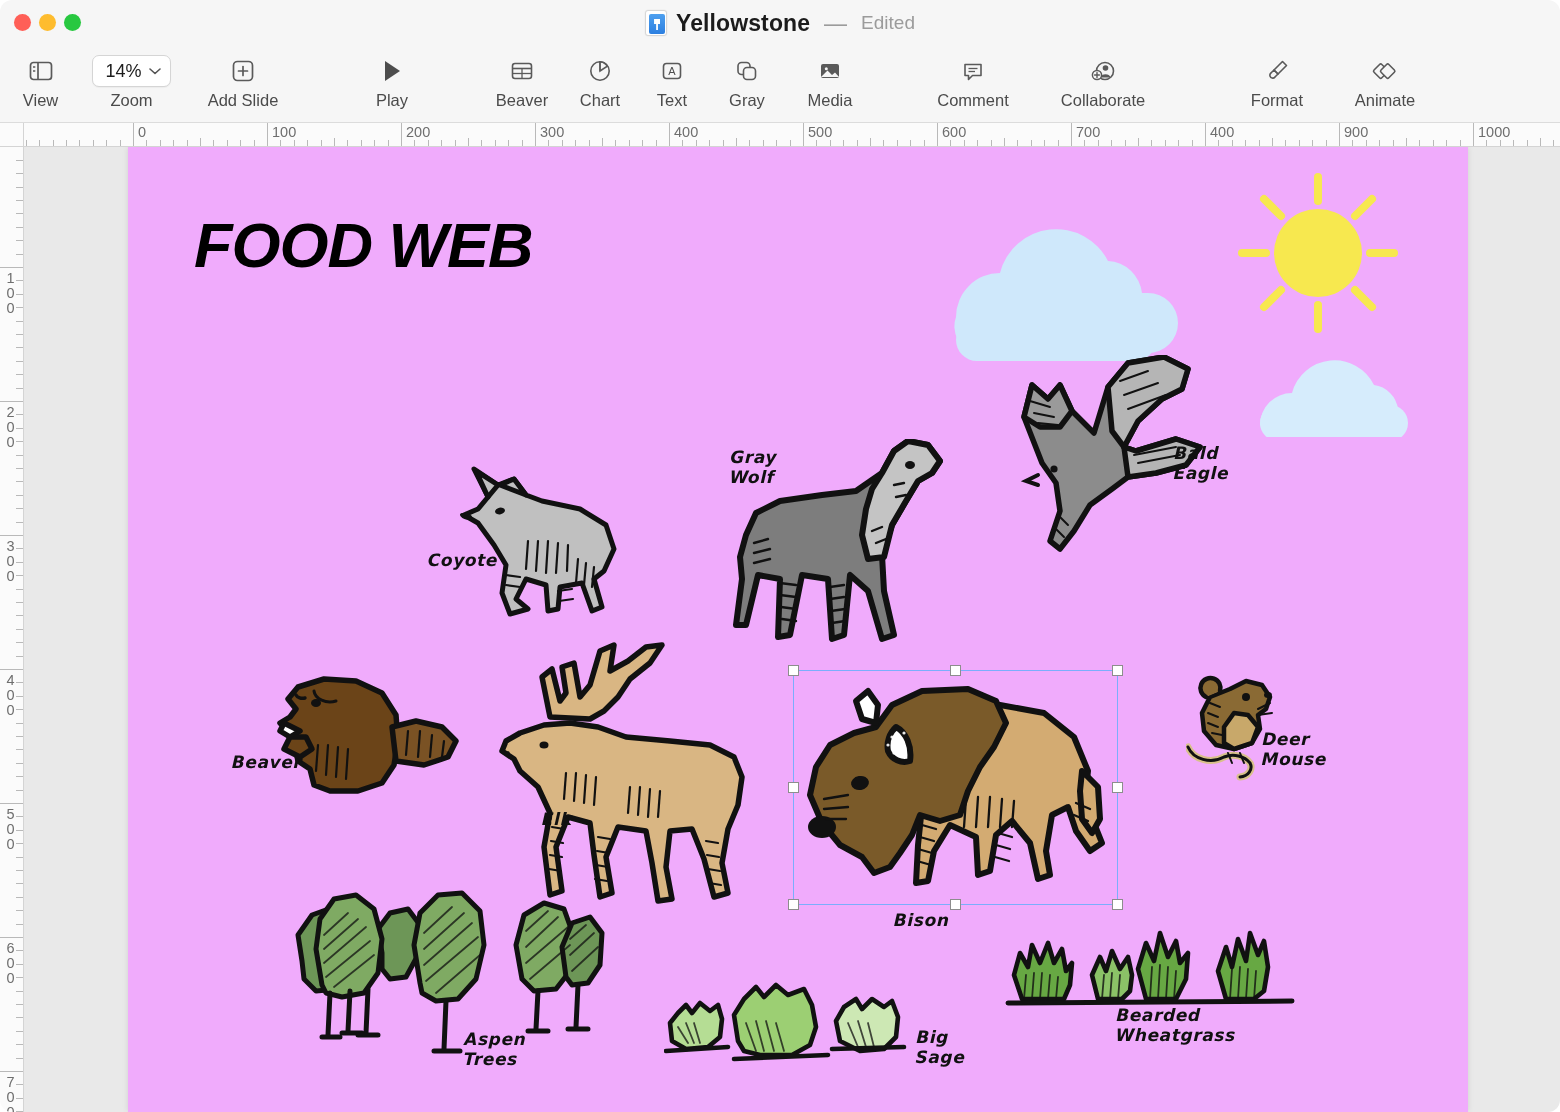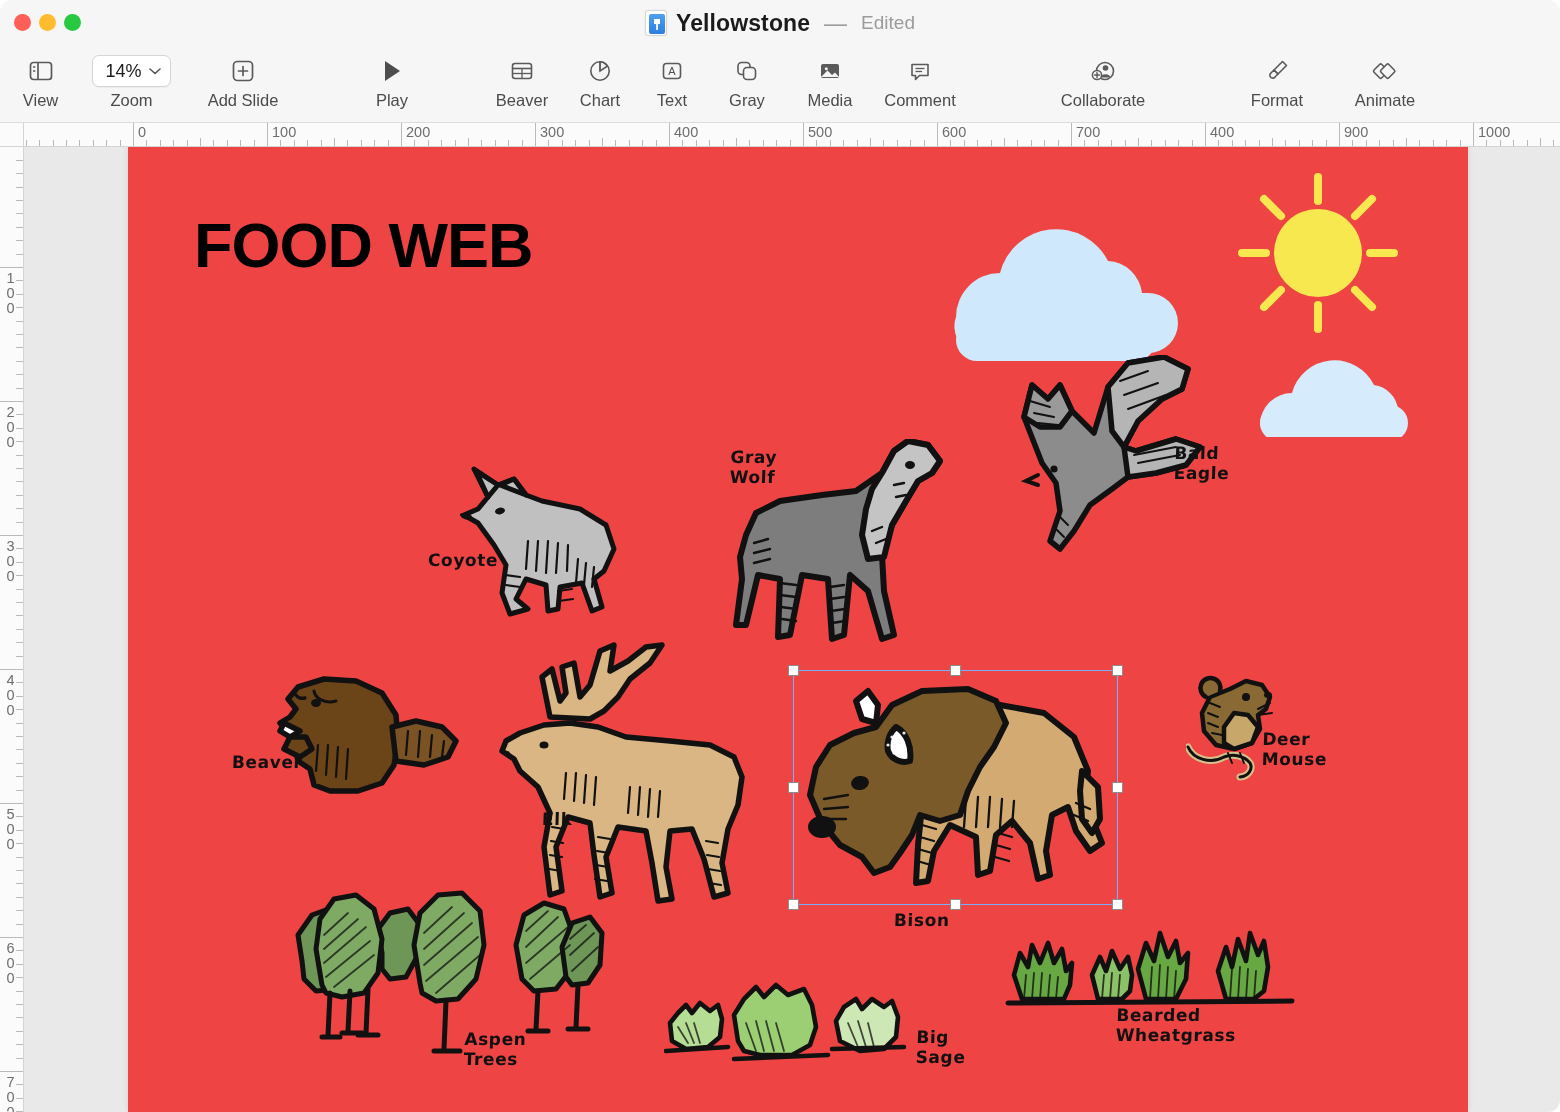--- a/index.html
+++ b/index.html
@@ -81,22 +81,23 @@
   #hcorner { position:absolute; left:0; top:123px; width:24px; height:24px;
              background:#fbfbfb; border-right:1px solid #d4d4d4; border-bottom:1px solid #d4d4d4; z-index:3;}
 
   
   #canvas {
     position:absolute; left:24px; top:147px; width:1536px; height:965px;
     background:#e9e9e9; overflow:hidden;
   }
   #slide {
     position:absolute; left:104px; top:0px; width:1340px; height:965px;
-    background:#ef4444;
+    background:#f0abfc;
     box-shadow:0 0 6px rgba(0,0,0,.10);
+    font-style:italic;
   }
 
   
   #slide-title {
     position:absolute; left:66px; top:67px;
     font-size:63px; font-weight:bold; letter-spacing:-1px; color:#000;
     line-height:1;
   }
   #slide-body {
     position:absolute; left:69px; top:158px; width:540px;
@@ -235,21 +236,21 @@
       <div class="tbicon">
         <svg width="26" height="24" viewBox="0 0 26 24">
           <rect x="4" y="5" width="18" height="14" rx="2" fill="#5a5a5a"></rect>
           <circle cx="9.3" cy="9.8" r="1.5" fill="#f6f6f6"></circle>
           <path d="M4 18 L10.5 11.5 L15 16 L18 13.5 L22 18 Z" fill="#f6f6f6"></path>
         </svg>
       </div>
       <span class="tblabel">Media</span>
     </div>
 
-    <div class="tbitem" style="left:865px;width:110px">
+    <div class="tbitem" style="left:918px;width:110px">
       <div class="tbicon">
         <svg width="26" height="24" viewBox="0 0 26 24">
           <path d="M5 5.5 h16 v11 h-8.5 l-4 4 v-4 H5 Z" fill="none" stroke="#5a5a5a" stroke-width="1.6" stroke-linejoin="round"></path>
           <line x1="8.5" y1="9.5" x2="17.5" y2="9.5" stroke="#5a5a5a" stroke-width="1.3"></line>
           <line x1="8.5" y1="12.5" x2="15" y2="12.5" stroke="#5a5a5a" stroke-width="1.3"></line>
         </svg>
       </div>
       <span class="tblabel">Comment</span>
     </div>
 

